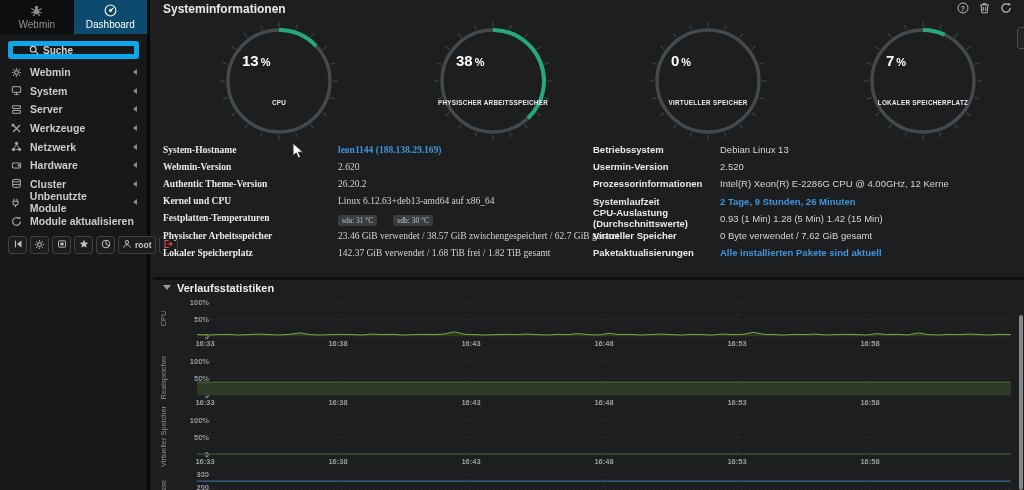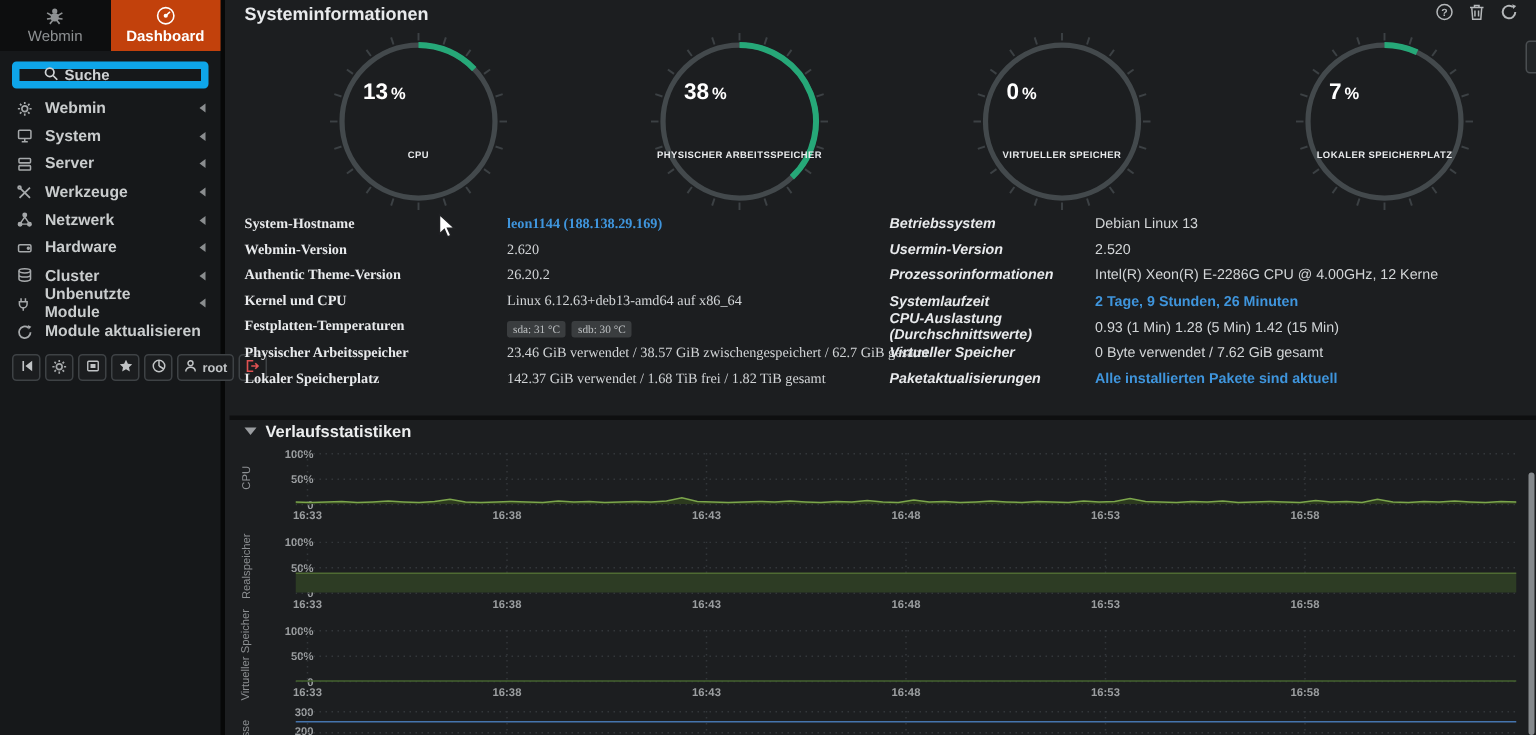--- a/index.html
+++ b/index.html
@@ -6,21 +6,21 @@
   html,body { width:1024px; height:490px; overflow:hidden; background:#1c1e20;
     font-family:"Liberation Sans", sans-serif; }
 
   
   .sidebar { position:absolute; left:0; top:0; width:150px; height:490px;
     background:#16181a; border-right:3px solid #070808; }
   .tabs { display:flex; height:34px; }
   .tab { flex:1; display:flex; flex-direction:column; align-items:center; justify-content:center;
     gap:2px; font-size:10px; cursor:default; }
   .tab-webmin { background:#0d0e0f; color:#8e9193; }
-  .tab-dashboard { background:#c2410c; color:#ffffff; font-weight:bold;justify-content:center; }
+  .tab-dashboard { background:#0c4a6e; color:#ffffff; font-weight:normal;justify-content:center; }
   .tab svg { display:block; }
   .search-wrap { margin:7px 8px 4px 8px; border:5px solid #0ea5e9; border-radius:3px;
     height:18px; display:flex; align-items:center; padding:0 16px; gap:4px; }
   .search-wrap input { flex:1; background:transparent; border:none; outline:none;
     color:#cfd2d4; font-size:10px; font-weight:bold; width:80px;
     font-family:"Liberation Sans", sans-serif; }
   .search-wrap input::placeholder { color:#cfd2d4; opacity:1; }
   .nav { margin-top:4px; }
   .nav-item { height:18.6px; display:flex; align-items:center; padding:0 10px; gap:8px;
     color:#c9cccd; font-size:10.5px; font-weight:bold; cursor:pointer; }
@@ -42,25 +42,25 @@
   .hdr-icons span { display:flex; cursor:pointer; }
 
   .gauge { position:absolute; top:20px; width:130px; height:124px; }
 
   .info { position:absolute; top:141px; left:10px; right:4px; display:flex; }
   .info-col-left  { width:430px;font-family:Liberation Serif, serif; }
   .info-col-right { flex:1; }
   .info-row { height:17.2px; display:flex; align-items:center; }
   .info-label { font-size:9.5px; font-weight:bold; color:#e8eaec; flex:none; }
   .info-col-left  .info-label { width:175px; }
-  .info-col-right .info-label { width:137px;font-style:italic; }
+  .info-col-right .info-label { width:127px; }
   .info-value { font-size:9.5px; color:#d2d5d7; white-space:nowrap; }
   .info-value.link { color:#3f95dc; font-weight:bold; cursor:pointer; }
   .badge { display:inline-block; background:#3a3d3f; color:#bfc2c4; font-size:7.5px;
-    padding:1px 4px; border-radius:2px; margin-right:4px; }
+    padding:1px 4px; border-radius:2px; margin-right:16px; }
 
   .section-divider { position:absolute; top:277px; left:0; right:0; height:3px;
     background:#0e0f10; }
 
   .history { position:absolute; top:280px; left:0; right:0; bottom:0; overflow:hidden; }
   .hist-header { height:15px; display:flex; align-items:center; gap:6px; padding-left:10px;
     cursor:pointer; }
   .hist-tri { width:0; height:0; border-left:4px solid transparent;
     border-right:4px solid transparent; border-top:5px solid #9a9da0; }
   .hist-title { font-size:11px; font-weight:bold; color:#eceeef; }

